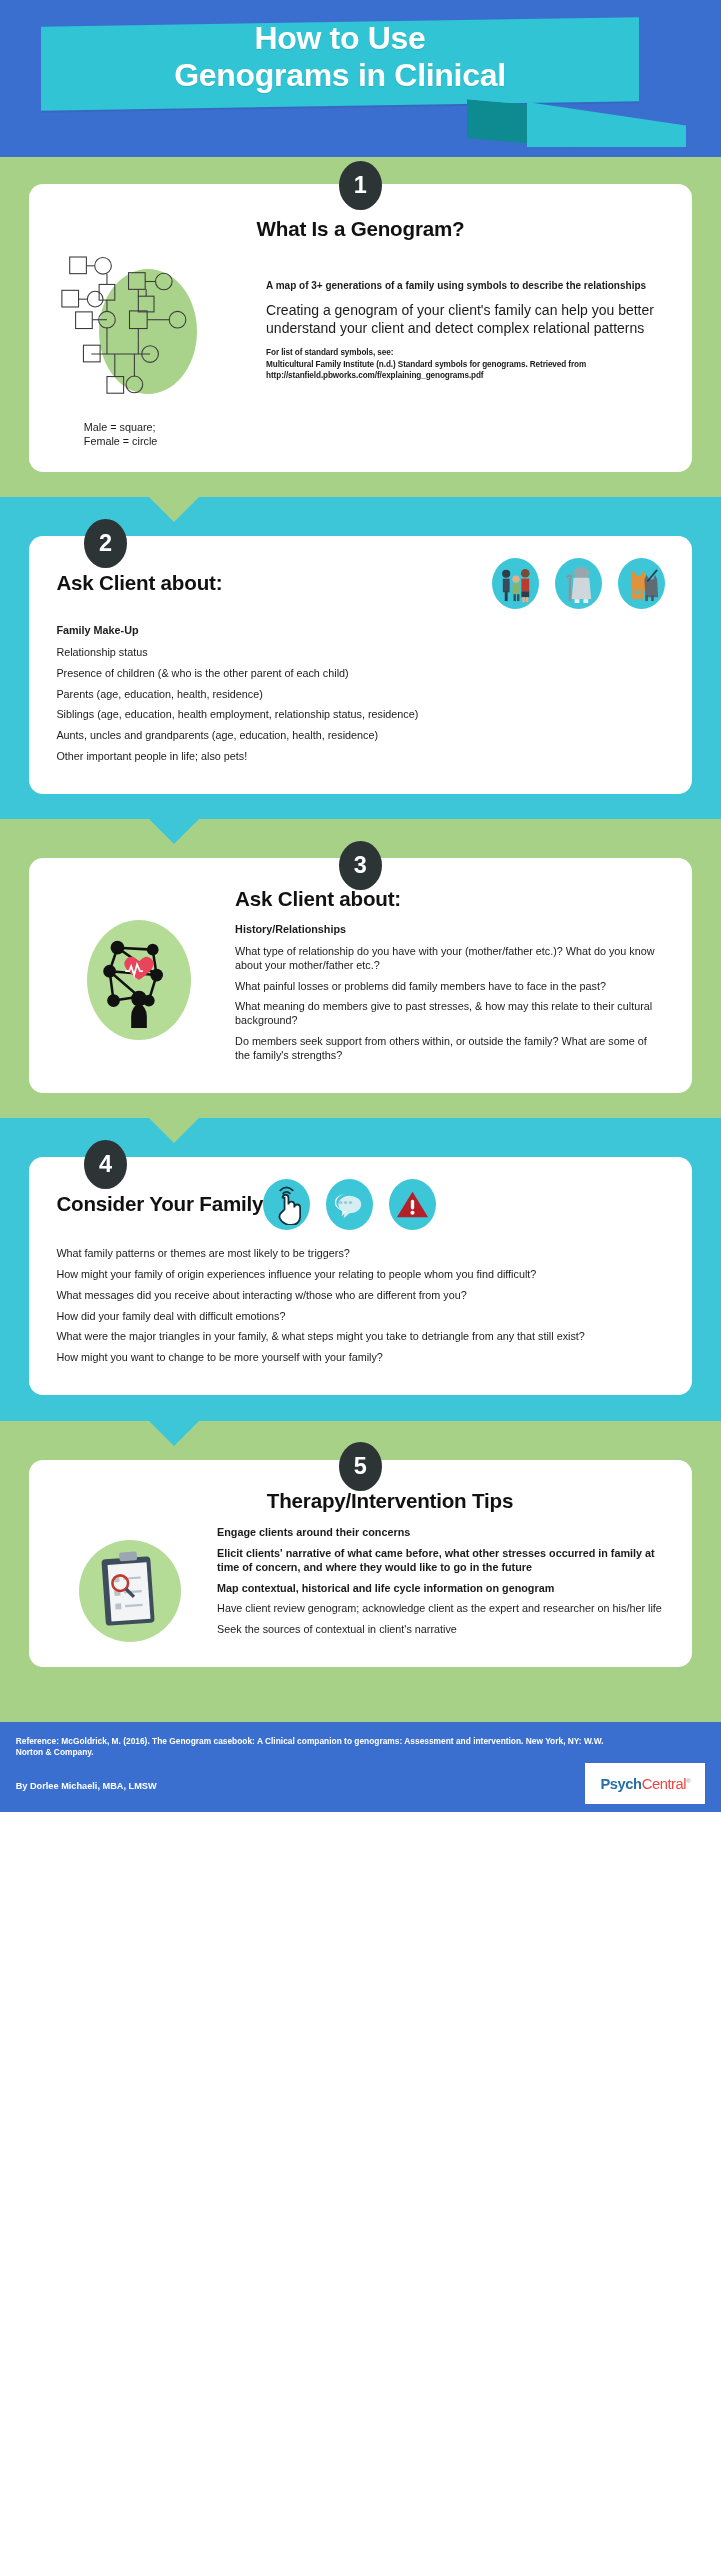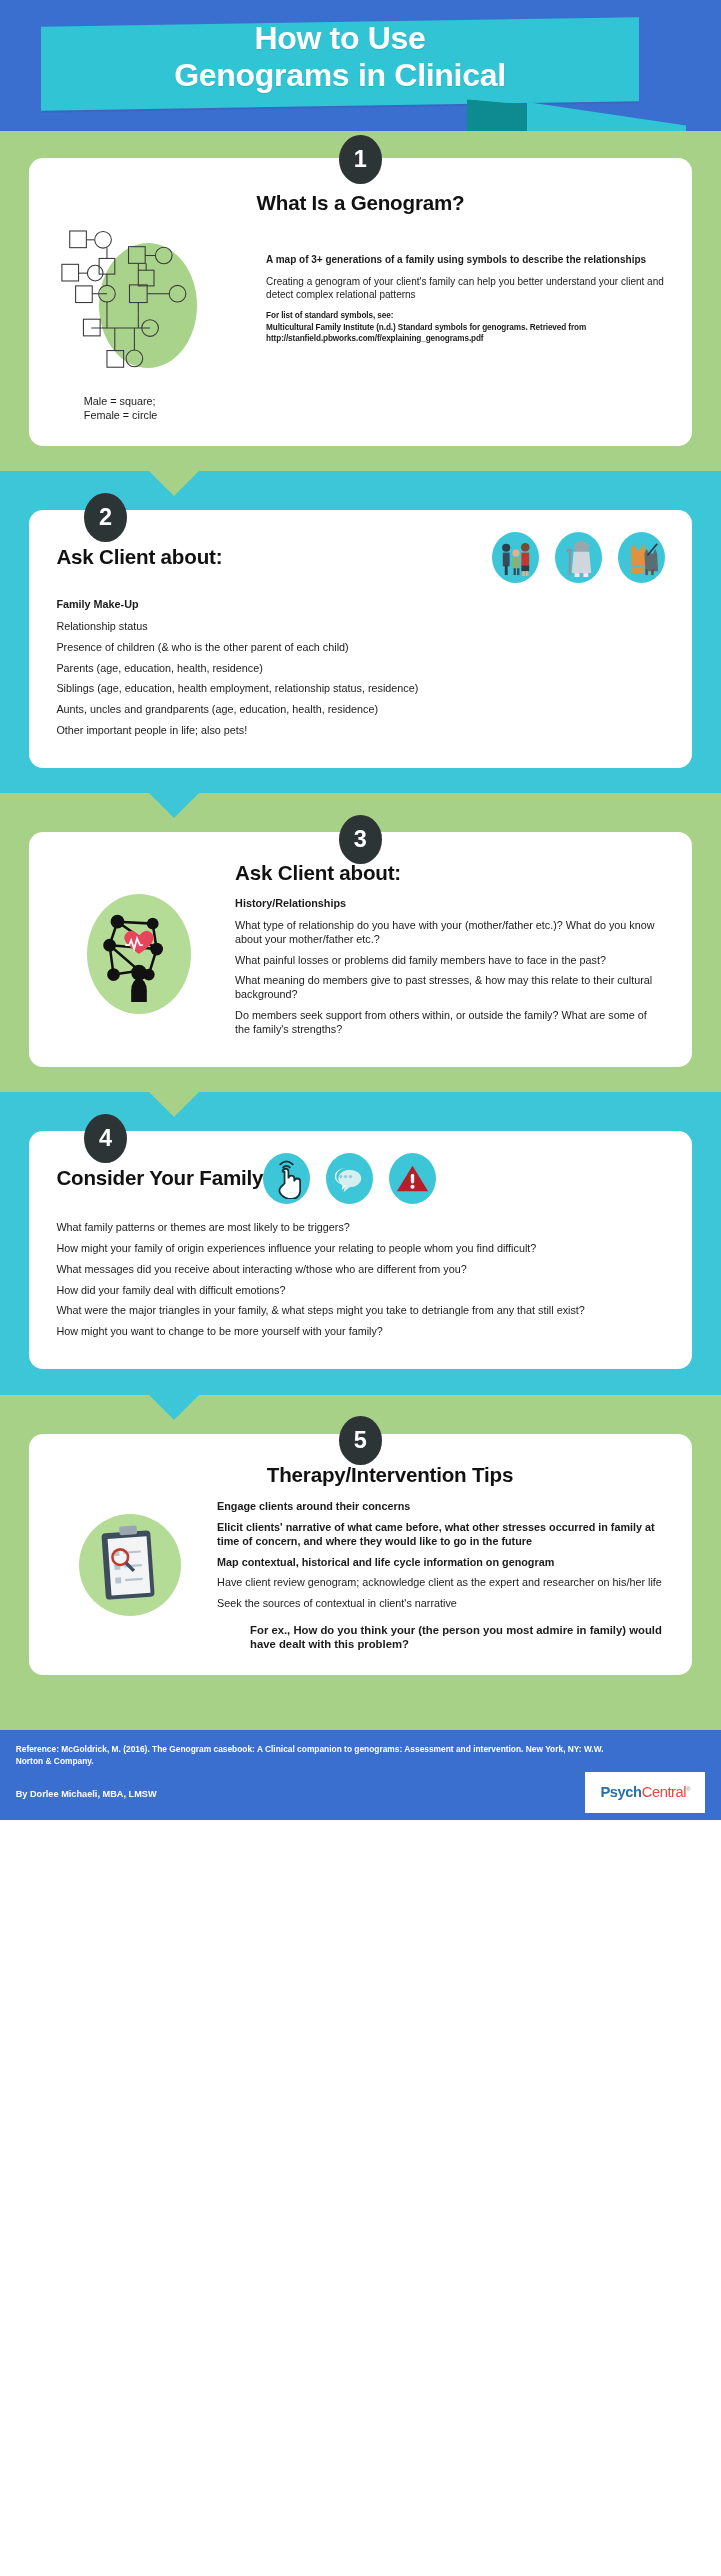--- a/index.html
+++ b/index.html
@@ -9,21 +9,21 @@
     font-family: "Liberation Sans", sans-serif;
     color: #1b1b1b;
     -webkit-font-smoothing: antialiased;
   }
   .infographic { width: 721px; position: relative; overflow: hidden; }
 
   
   .header {
     position: relative;
     background: #3a6fd0;
-    height: 131px;
+    height: 157px;
     overflow: hidden;
   }
   .header-band {
     position: absolute;
     left: 41px; top: 21.6px;
     width: 598px; height: 84px;
     background: #30c4d4;
     transform: skewY(-0.9deg);
     box-shadow: 0 2px 0 rgba(0,0,0,0.06);
   }
@@ -111,21 +111,21 @@
   }
   .sec-title.center { text-align: center; }
 
   .lead {
     font-size: 10px;
     font-weight: bold;
     line-height: 1.32;
     margin-bottom: 8.8px;
   }
   .para {
-    font-size: 10px;
+    font-size: 14px;
     line-height: 1.34;
     margin-bottom: 8.8px;
   }
   .tiny {
     font-size: 8.2px;
     font-weight: bold;
     line-height: 1.42;
     letter-spacing: -0.1px;
   }
   .sub-head {
@@ -458,21 +458,20 @@
           </div>
         </div>
         <div style="flex:1;">
           <ul class="plain">
             <li style="font-weight:bold;">Engage clients around their concerns</li>
             <li style="font-weight:bold;">Elicit clients' narrative of what came before, what other stresses occurred in family at time of concern, and where they would like to go in the future</li>
             <li style="font-weight:bold;">Map contextual, historical and life cycle information on genogram</li>
             <li>Have client review genogram; acknowledge client as the expert and researcher on his/her life</li>
             <li>Seek the sources of contextual in client's narrative</li>
           </ul>
-          <div style="font-size:11.3px;font-weight:bold;line-height:1.3;margin-top:11.8px;padding-left:33px;">For ex., How do you think your (the person you most admire in family) would have dealt with this problem?</div>
         </div>
       </div>
     </div>
   </div>
 
   <div class="footer">
     <div class="ref">Reference: McGoldrick, M. (2016). The Genogram casebook: A Clinical companion to genograms: Assessment and intervention. New York, NY: W.W. Norton &amp; Company.</div>
     <div class="by">By Dorlee Michaeli, MBA, LMSW</div>
     <div class="pc-logo">
       <span class="txt">

